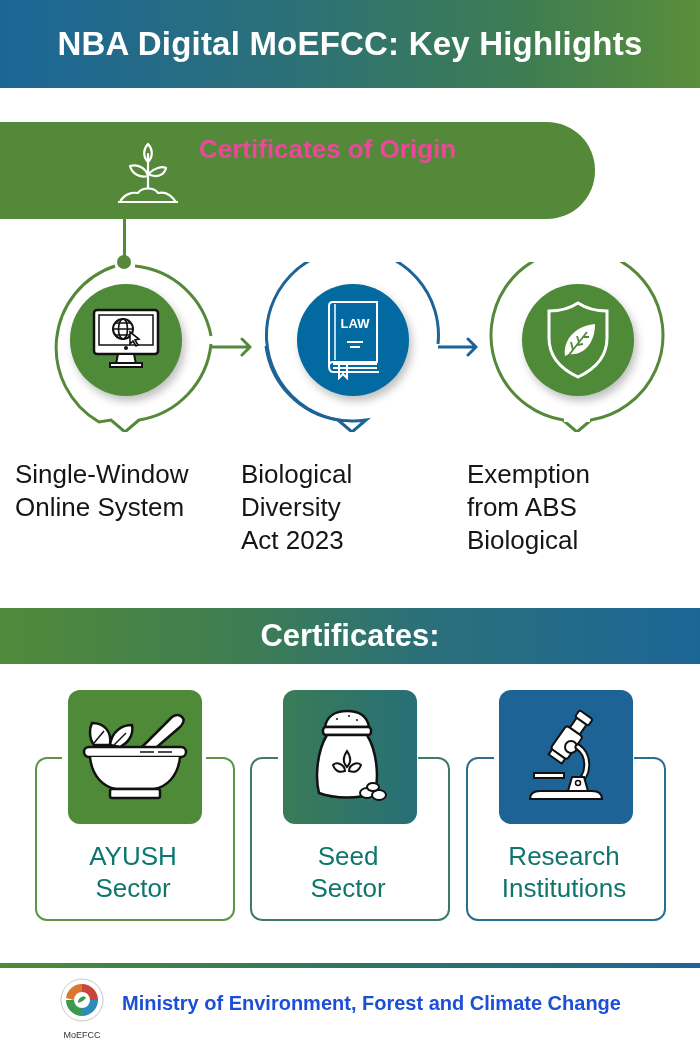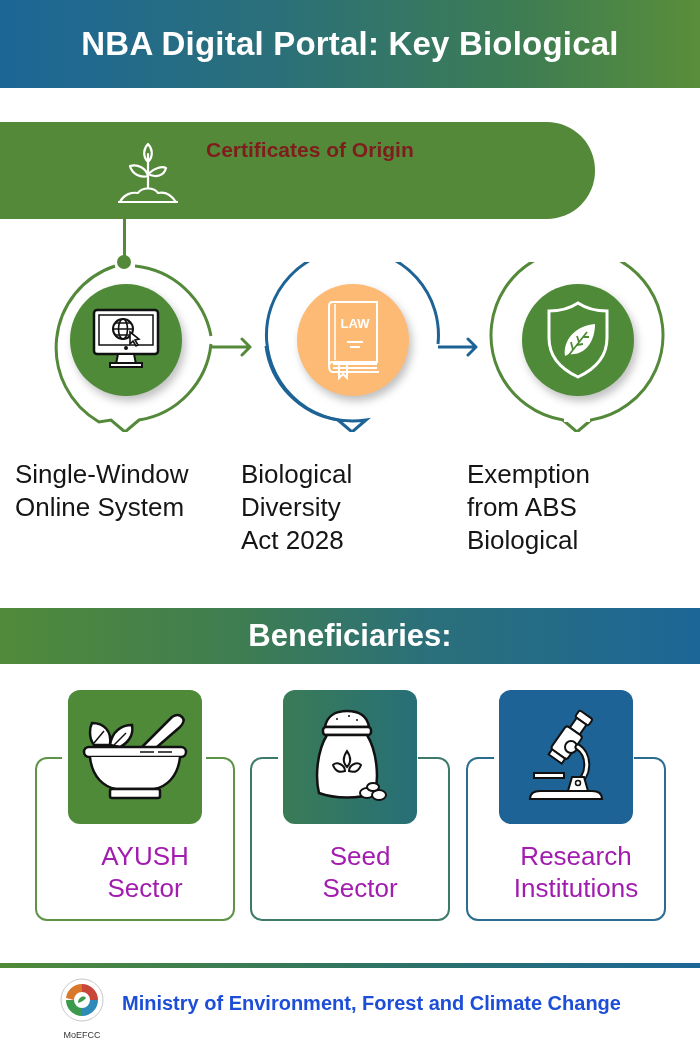--- a/index.html
+++ b/index.html
@@ -14,35 +14,35 @@
   .header h1 {
     color: #ffffff; font-size: 33px; font-weight: bold; letter-spacing: 0.2px;
   }
 
   .cert-banner {
     position: absolute; left: 0; top: 122px; width: 595px; height: 97px;
     background: #54893a; border-radius: 0 48px 48px 0;
   }
   .cert-icon { position: absolute; left: 118px; top: 140px; width: 60px; height: 64px; }
   .cert-text {
-    position: absolute; left: 206px; top: 131px; color: #7f1d1d;
-    font-size: 21px; font-weight: bold; line-height: 37px;
+    position: absolute; left: 199px; top: 131px; color: #ec4899;
+    font-size: 26px; font-weight: bold; line-height: 37px;
   }
   .connector-line { position: absolute; left: 123px; top: 219px; width: 3px; height: 42px; background: #54893a; }
   .connector-dot { position: absolute; left: 117px; top: 255px; width: 14px; height: 14px; border-radius: 50%; background: #54893a; }
 
   .feature { position: absolute; top: 262px; width: 180px; height: 170px; }
   .feature svg.ring { position: absolute; left: 0; top: 0; }
   .feature .disc {
     position: absolute; left: 35px; top: 22px; width: 112px; height: 112px; border-radius: 50%;
     box-shadow: 3px 5px 8px rgba(0,0,0,0.25);
     display: flex; align-items: center; justify-content: center;
   }
   .disc.green { background: #4e8a38; }
-  .disc.blue { background: #fdba74; }
+  .disc.blue { background: #0369a1; }
   .feature-label {
     position: absolute; top: 458px; width: 220px; text-align: left;
     font-size: 26px; line-height: 33px; color: #151515;
   }
 
   .arrow { position: absolute; top: 335px; }
 
   .benef-banner {
     position: absolute; left: 0; top: 608px; width: 700px; height: 56px;
     background: linear-gradient(90deg, #518a3a 0%, #3e7d52 35%, #2b7079 60%, #1c6697 100%);
@@ -53,37 +53,37 @@
   .card {
     position: absolute; top: 757px; width: 200px; height: 164px;
     border: 2px solid; border-radius: 12px; background: transparent;
   }
   .card-icon-box {
     position: absolute; top: 690px; width: 134px; height: 134px; border-radius: 12px;
     display: flex; align-items: center; justify-content: center;
   }
   .card-label {
     position: absolute; top: 840px; width: 196px; text-align: center;
-    font-size: 26px; line-height: 32px; color: #a21caf; margin-left: 12px;
+    font-size: 26px; line-height: 32px; color: #0f766e;
   }
   .mask { position: absolute; top: 754px; height: 8px; background: #ffffff; }
 
   .footer-line {
     position: absolute; left: 0; top: 963px; width: 700px; height: 5px;
     background: linear-gradient(90deg, #4f8a38 0%, #2e7365 55%, #1c6697 100%);
   }
   .footer-logo { position: absolute; left: 60px; top: 978px; width: 44px; height: 44px; }
   .footer-logo-text { position: absolute; left: 48px; top: 1030px; width: 68px; text-align: center; font-size: 9px; color: #333; }
   .footer-text { position: absolute; left: 122px; top: 992px; font-size: 20px; font-weight: bold; color: #1d4ed8; }
 </style>
 </head>
 <body>
 
 <div class="header">
-  <h1>NBA Digital Portal: Key Biological</h1>
+  <h1>NBA Digital MoEFCC: Key Highlights</h1>
 </div>
 
 <div class="cert-banner"></div>
 <svg class="cert-icon" viewBox="0 0 60 64" fill="none" stroke="#ffffff" stroke-width="2.2" stroke-linecap="round" stroke-linejoin="round">
   <path d="M30 48 V14"></path>
   <path d="M30 22 C24 16 26 8 30 4 C34 8 36 16 30 22 Z"></path>
   <path d="M30 36 C22 38 14 34 12 26 C20 24 28 28 30 36 Z"></path>
   <path d="M30 34 C36 28 44 26 48 28 C46 36 38 38 30 34 Z"></path>
   <path d="M2 62 C6 54 14 52 20 53 C24 47 36 47 40 53 C48 51 54 56 58 62 Z"></path>
   <path d="M0 62 H60"></path>
@@ -134,21 +134,21 @@
       <path d="M14 4 V60" stroke="#ffffff" stroke-width="1.5"></path>
       <path d="M18 62 V78 L22 74 L26 78 V62" fill="none" stroke="#ffffff" stroke-width="2"></path>
       <text x="34" y="28" font-size="13" font-weight="bold" fill="#ffffff" text-anchor="middle" font-family="Liberation Sans, sans-serif">LAW</text>
       <path d="M26 42 H42 M29 47 H39" stroke="#ffffff" stroke-width="2"></path>
     </svg>
   </div>
 </div>
 <div class="feature-label" style="left:241px;">
   <div>Biological</div>
   <div>Diversity</div>
-  <div>Act 2028</div>
+  <div>Act 2023</div>
 </div>
 
 <svg class="arrow" style="left:438px;" width="42" height="24" viewBox="0 0 42 24">
   <path d="M0 12 H38 M30 4 L38 12 L30 20" fill="none" stroke="#1d6396" stroke-width="3" stroke-linecap="round" stroke-linejoin="round"></path>
 </svg>
 
 <div class="feature" style="left:487px;">
   <svg class="ring" width="180" height="170" viewBox="0 0 180 170">
     <path d="M76 158 A86 86 0 1 1 104 158 L90 170 Z" fill="none" stroke="#54893a" stroke-width="3" stroke-linejoin="miter"></path>
     <rect x="77" y="154" width="26" height="6" fill="#fff"></rect>
@@ -161,21 +161,21 @@
     </svg>
   </div>
 </div>
 <div class="feature-label" style="left:467px;">
   <div>Exemption</div>
   <div>from ABS</div>
   <div>Biological</div>
 </div>
 
 <div class="benef-banner">
-  <h2>Beneficiaries:</h2>
+  <h2>Certificates:</h2>
 </div>
 
 <div class="card" style="left:35px; border-color:#5f9447;"></div>
 <div class="mask" style="left:62px; width:144px;"></div>
 <div class="card-icon-box" style="left:68px; background:#4e8a38;">
   <svg width="110" height="100" viewBox="0 0 110 100">
     <path d="M58 44 L92 10 Q98 6 102 10 Q106 14 100 20 L70 46" fill="#fff" stroke="#111" stroke-width="2.5" stroke-linejoin="round"></path>
     <path d="M14 38 C8 30 10 20 12 16 C24 16 32 24 30 38 Z" fill="#fff" stroke="#111" stroke-width="2.5"></path>
     <path d="M14 36 L24 24" stroke="#111" stroke-width="1.5"></path>
     <path d="M30 38 C32 24 42 18 52 18 C54 28 48 36 40 40 Z" fill="#fff" stroke="#111" stroke-width="2.5"></path>

